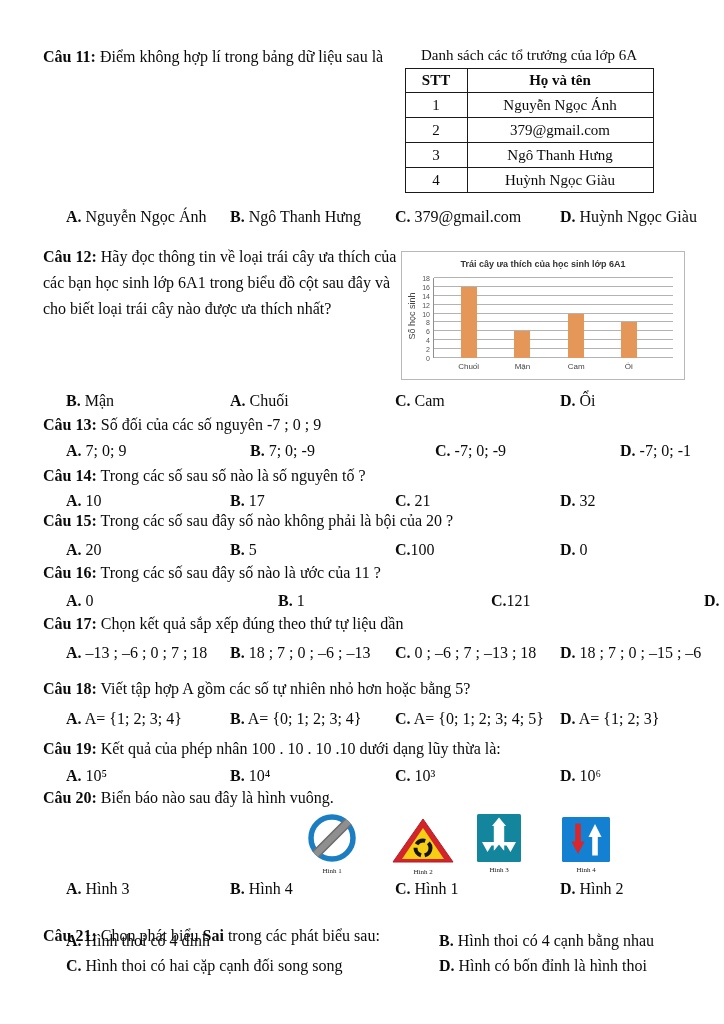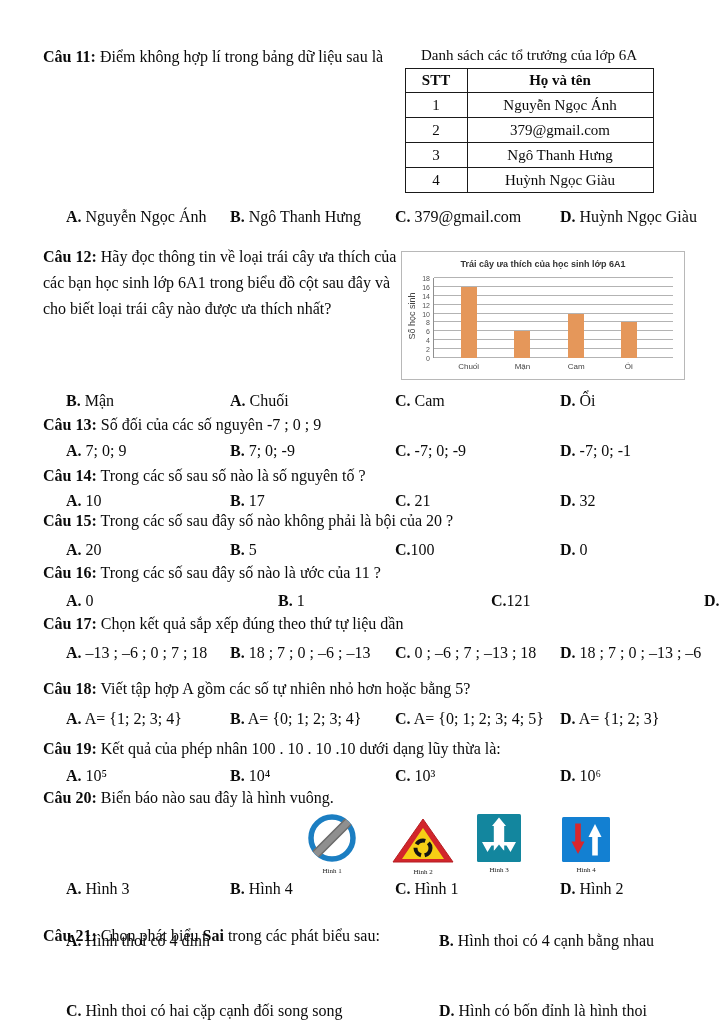--- a/index.html
+++ b/index.html
@@ -133,21 +133,21 @@
     <div class="opt"><span class="k">B.</span> <span>Mận</span></div>
     <div class="opt"><span class="k">A.</span>&nbsp;<span>Chuối</span></div>
     <div class="opt"><span class="k">C.</span> <span>Cam</span></div>
     <div class="opt"><span class="k">D.</span> <span>Ổi</span></div>
   </div>
 
   <div class="qtext" style="top:413px;">
     <span class="ql">Câu 13:</span>
     <span>Số đối của các số nguyên -7 ; 0 ; 9</span>
   </div>
-  <div class="opts" style="top:439px;">
+  <div class="opts" style="top:439px;gap:20px;">
     <div class="opt"><span class="k">A.</span> <span>7; 0; 9</span></div>
     <div class="opt"><span class="k">B.</span> <span>7; 0; -9</span></div>
     <div class="opt"><span class="k">C.</span> <span>-7; 0; -9</span></div>
     <div class="opt"><span class="k">D.</span> <span>-7; 0; -1</span></div>
   </div>
 
   <div class="qtext" style="top:464px;">
     <span class="ql">Câu 14:</span>
     <span>Trong các số sau số nào là số nguyên tố ?</span>
   </div>
@@ -181,21 +181,21 @@
   </div>
 
   <div class="qtext" style="top:612px;">
     <span class="ql">Câu 17:</span>
     <span>Chọn kết quả sắp xếp đúng theo thứ tự liệu dần</span>
   </div>
   <div class="opts" style="top:641px;">
     <div class="opt"><span class="k">A.</span> <span>–13 ; –6 ; 0 ; 7 ; 18</span></div>
     <div class="opt"><span class="k">B.</span> <span>18 ; 7 ; 0 ; –6 ; –13</span></div>
     <div class="opt"><span class="k">C.</span> <span>0 ; –6 ; 7 ; –13 ; 18</span></div>
-    <div class="opt"><span class="k">D.</span> <span>18 ; 7 ; 0 ; –13 ; –6</span></div>
+    <div class="opt"><span class="k">D.</span> <span>18 ; 7 ; 0 ; –15 ; –6</span></div>
   </div>
 
   <div class="qtext" style="top:677px;">
     <span class="ql">Câu 18:</span>
     <span>Viết tập hợp A gồm các số tự nhiên nhỏ hơn hoặc bằng 5?</span>
   </div>
   <div class="opts" style="top:707px;">
     <div class="opt"><span class="k">A.</span> <span>A= {1; 2; 3; 4}</span></div>
     <div class="opt"><span class="k">B.</span> <span>A= {0; 1; 2; 3; 4}</span></div>
     <div class="opt"><span class="k">C.</span> <span>A= {0; 1; 2; 3; 4; 5}</span></div>
@@ -274,18 +274,18 @@
   </div>
 
   <div class="qtext" style="top:924px;">
     <span class="ql">Câu 21:</span>
     <span>Chọn phát biểu </span><span class="qb">Sai</span><span> trong các phát biểu sau:</span>
   </div>
   <div class="opts opts2" style="top:929px;">
     <div class="opt"><span class="k">A.</span> <span>Hình thoi có 4 đỉnh</span></div>
     <div class="opt"><span class="k">B.</span> <span>Hình thoi có 4 cạnh bằng nhau</span></div>
   </div>
-  <div class="opts opts2" style="top:954px;margin-top:45px;">
+  <div class="opts opts2" style="top:954px;">
     <div class="opt"><span class="k">C.</span> <span>Hình thoi có hai cặp cạnh đối song song</span></div>
     <div class="opt"><span class="k">D.</span> <span>Hình có bốn đỉnh là hình thoi</span></div>
   </div>
 
 </div>
 
 </body></html>

